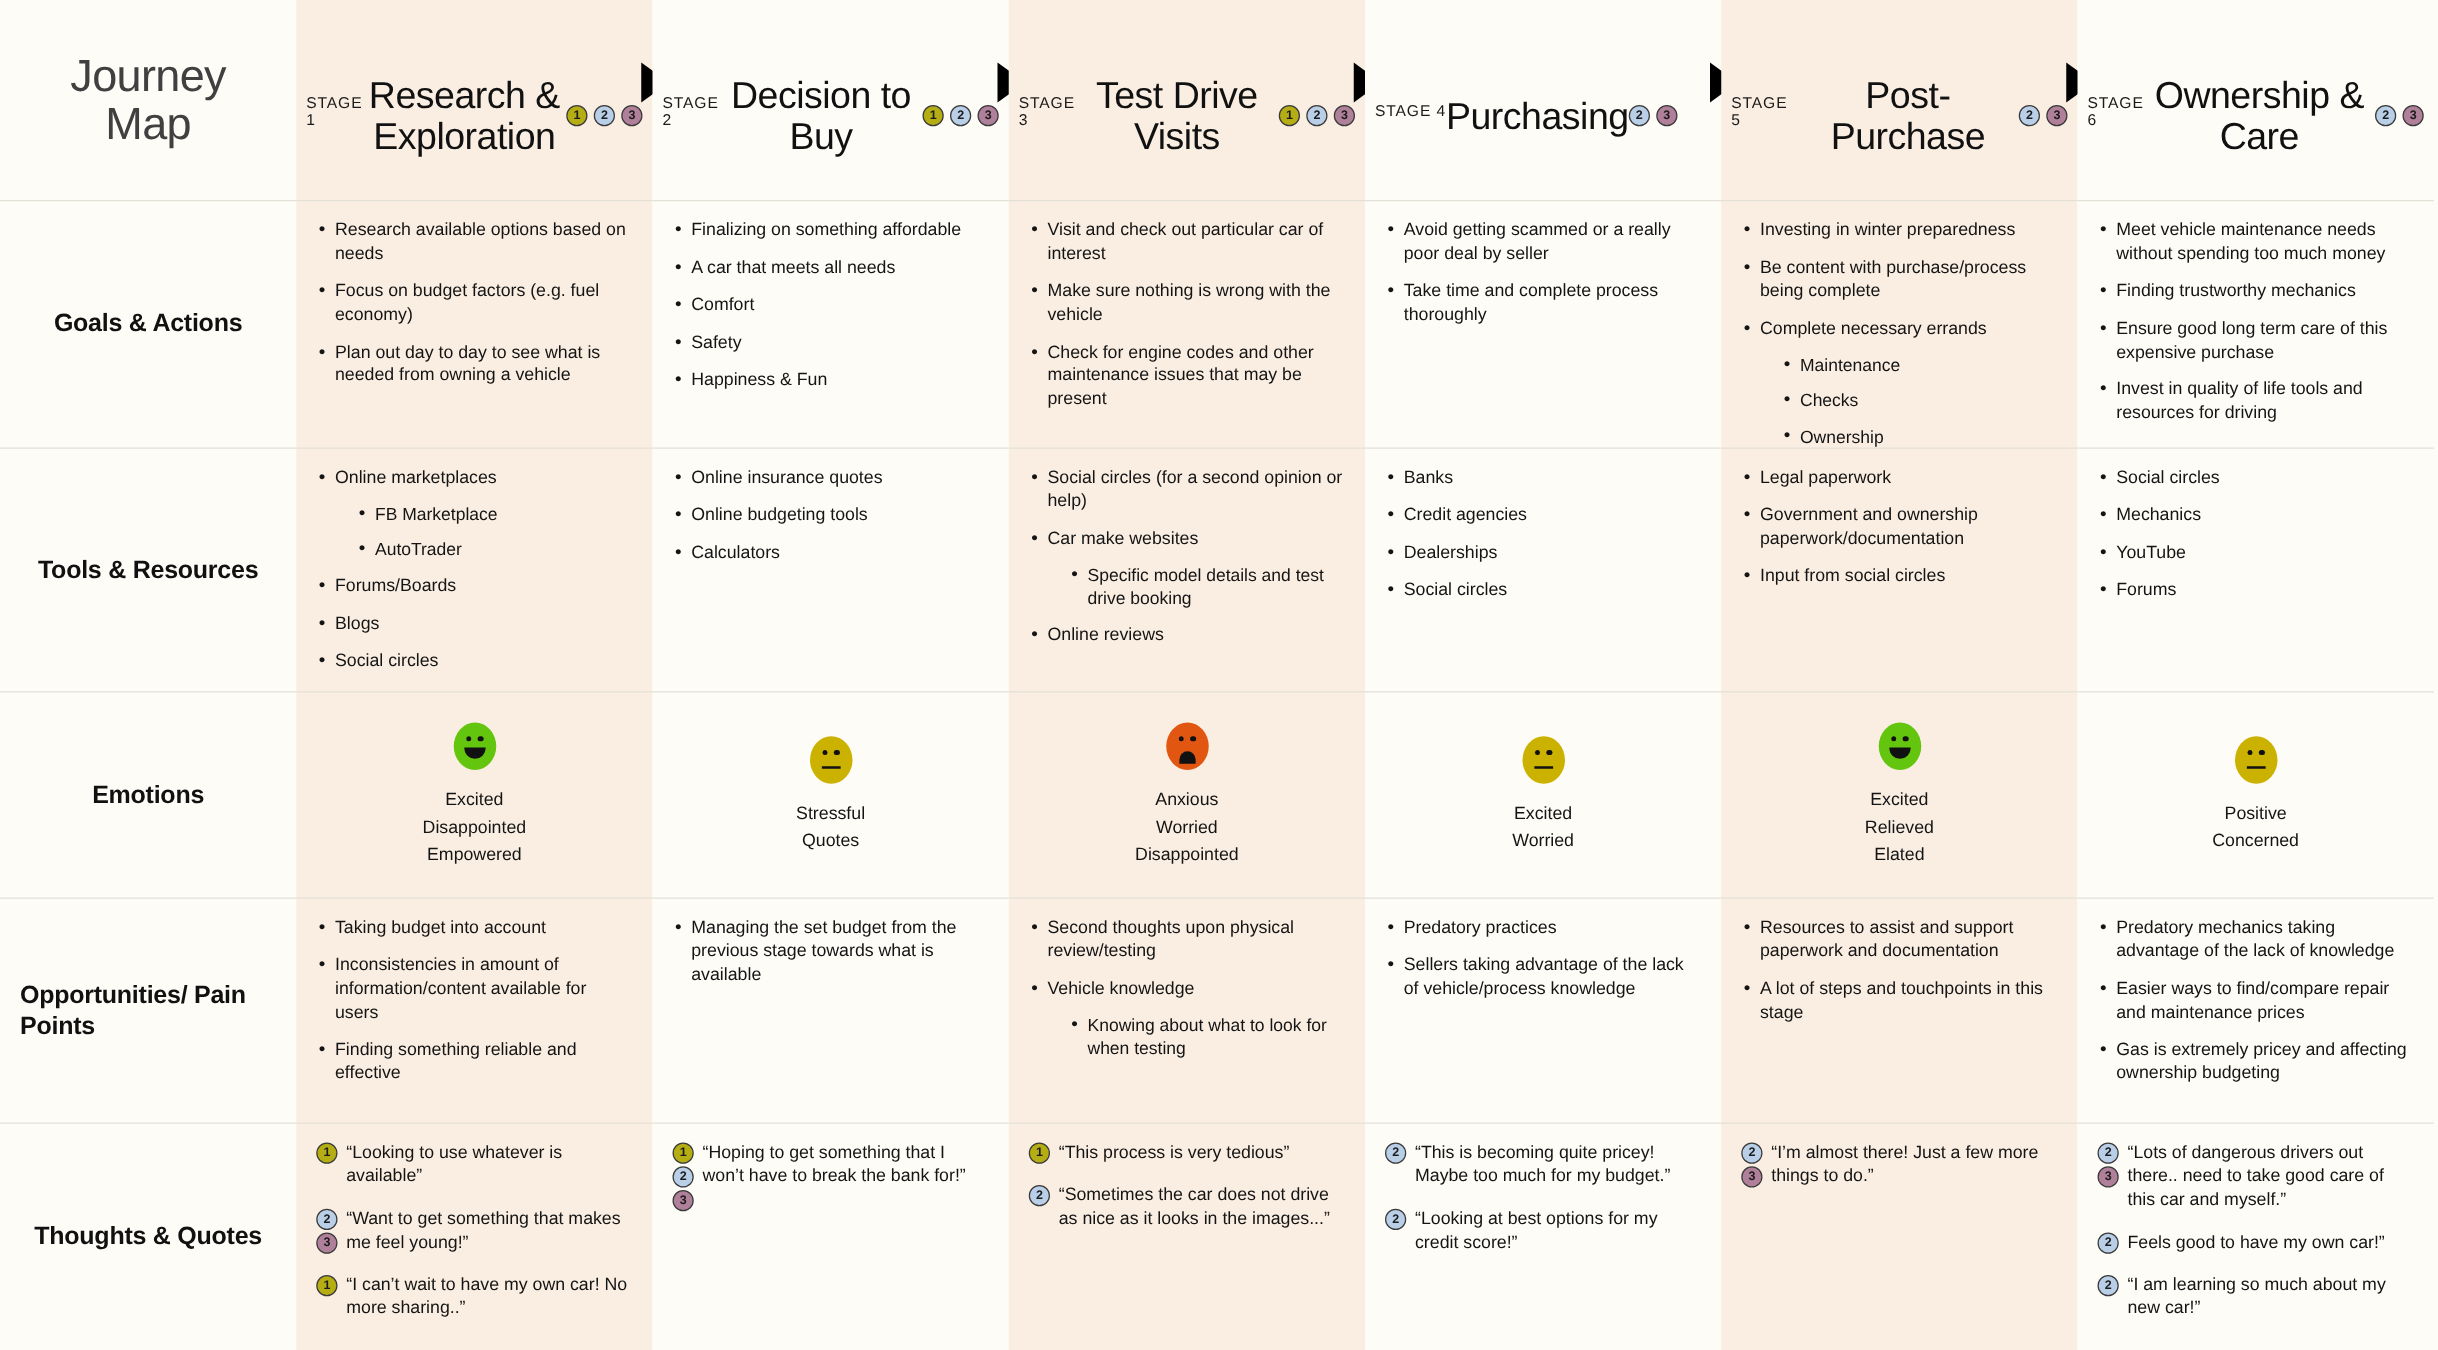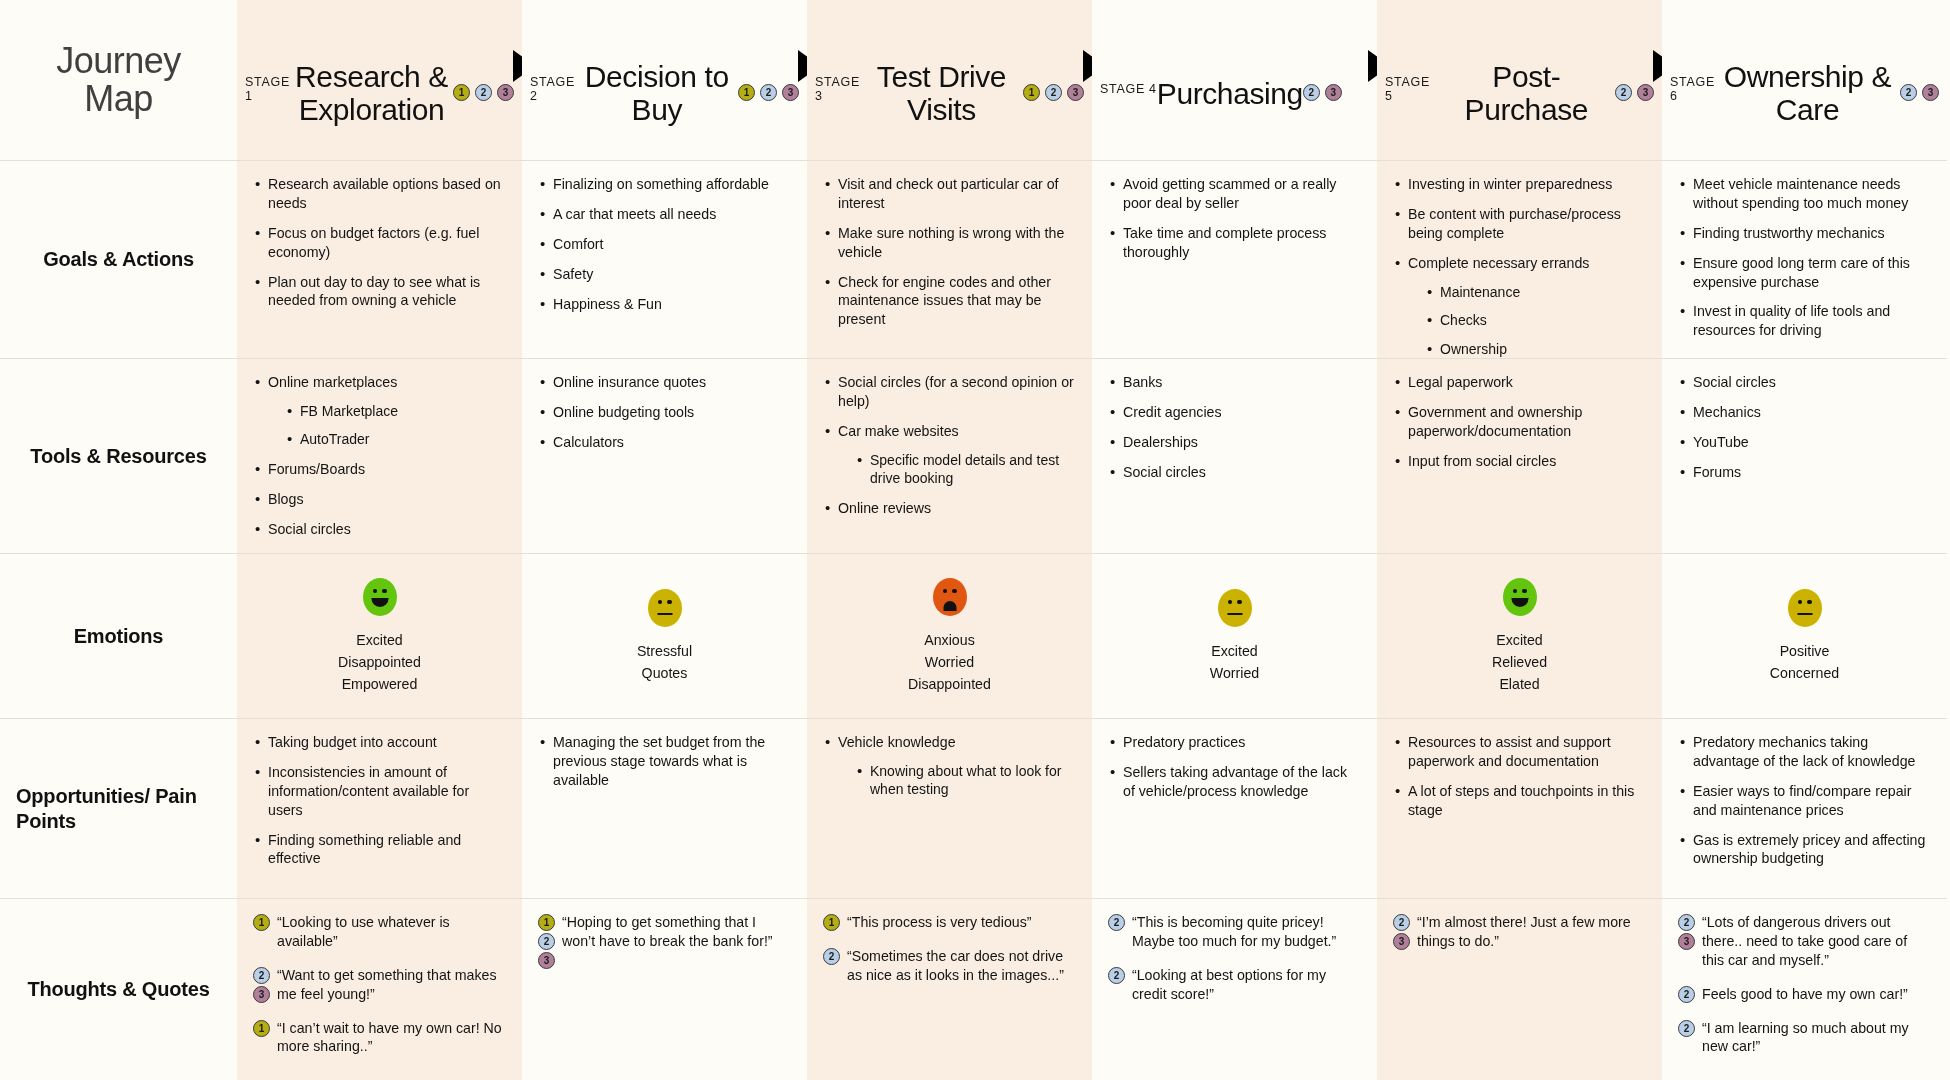--- a/index.html
+++ b/index.html
@@ -413,20 +413,21 @@
         <li><span>Finding something reliable and effective</span></li>
       </ul>
     </div>
     <div class="cell plain">
       <ul class="b">
         <li><span>Managing the set budget from the previous stage towards what is available</span></li>
       </ul>
     </div>
     <div class="cell alt">
       <ul class="b">
+        <li><span>Second thoughts upon physical review/testing</span></li>
         <li><span>Vehicle knowledge</span><ul class="b">
             <li>Knowing about what to look for when testing</li>
           </ul></li>
       </ul>
     </div>
     <div class="cell plain">
       <ul class="b">
         <li><span>Predatory practices</span></li>
         <li><span>Sellers taking advantage of the lack of vehicle/process knowledge</span></li>
       </ul>

